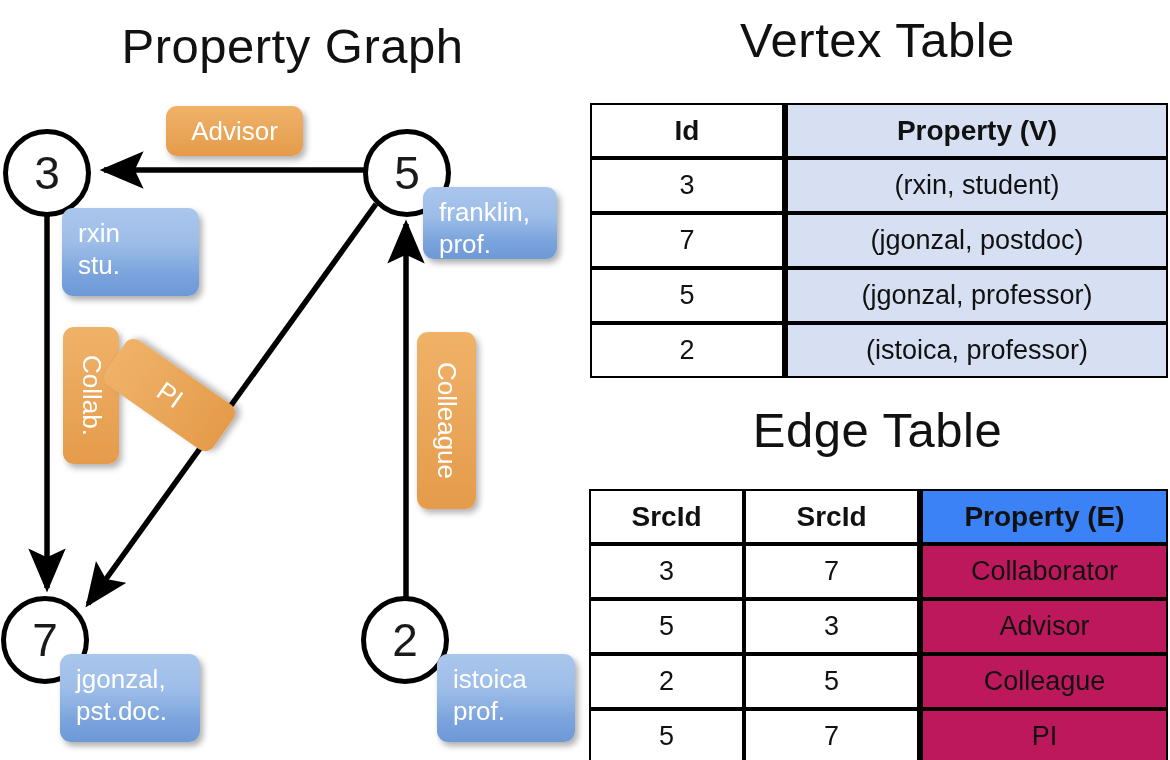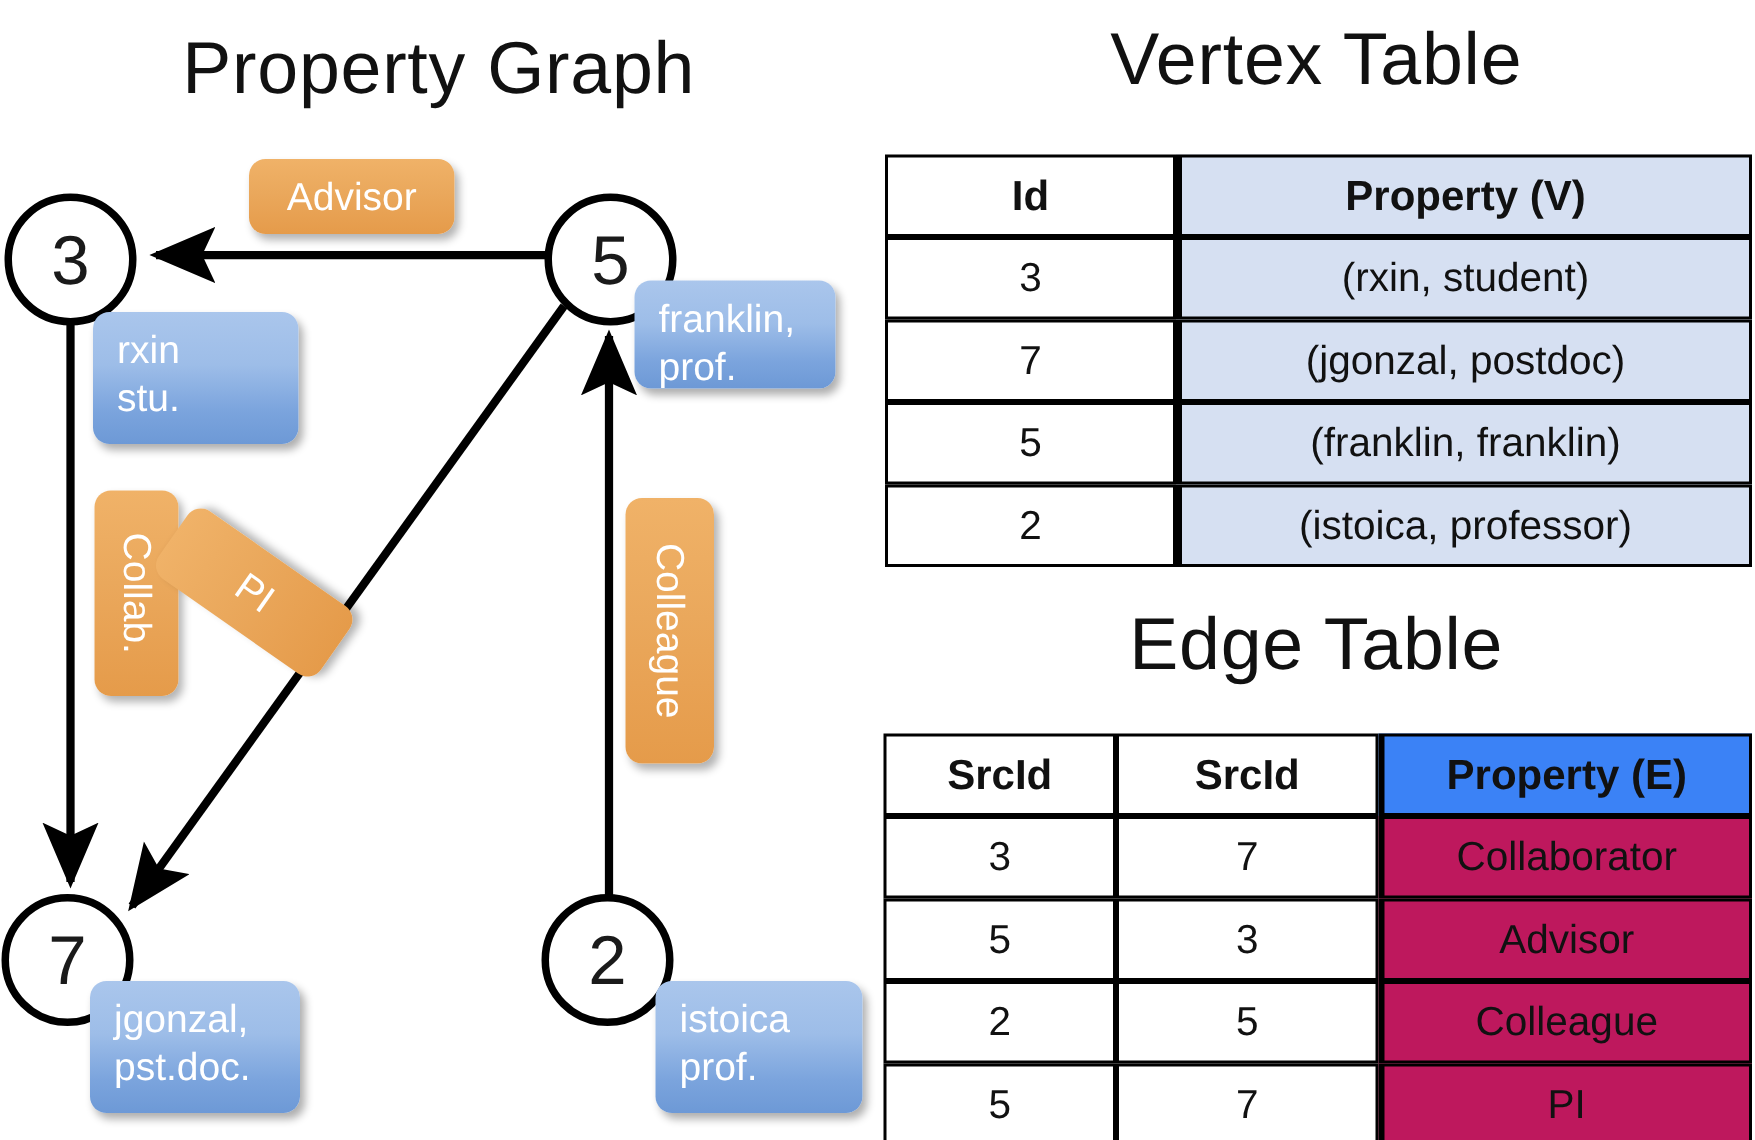--- a/index.html
+++ b/index.html
@@ -226,21 +226,21 @@
       <tr>
         <td>3</td>
         <td class="prop-cell sep">(rxin, student)</td>
       </tr>
       <tr>
         <td>7</td>
         <td class="prop-cell sep">(jgonzal, postdoc)</td>
       </tr>
       <tr>
         <td>5</td>
-        <td class="prop-cell sep">(franklin, franklin)</td>
+        <td class="prop-cell sep">(jgonzal, professor)</td>
       </tr>
       <tr>
         <td>2</td>
         <td class="prop-cell sep">(istoica, professor)</td>
       </tr>
     </tbody>
   </table>
 
   <div class="big-title" id="title-edge-table">Edge Table</div>
 

